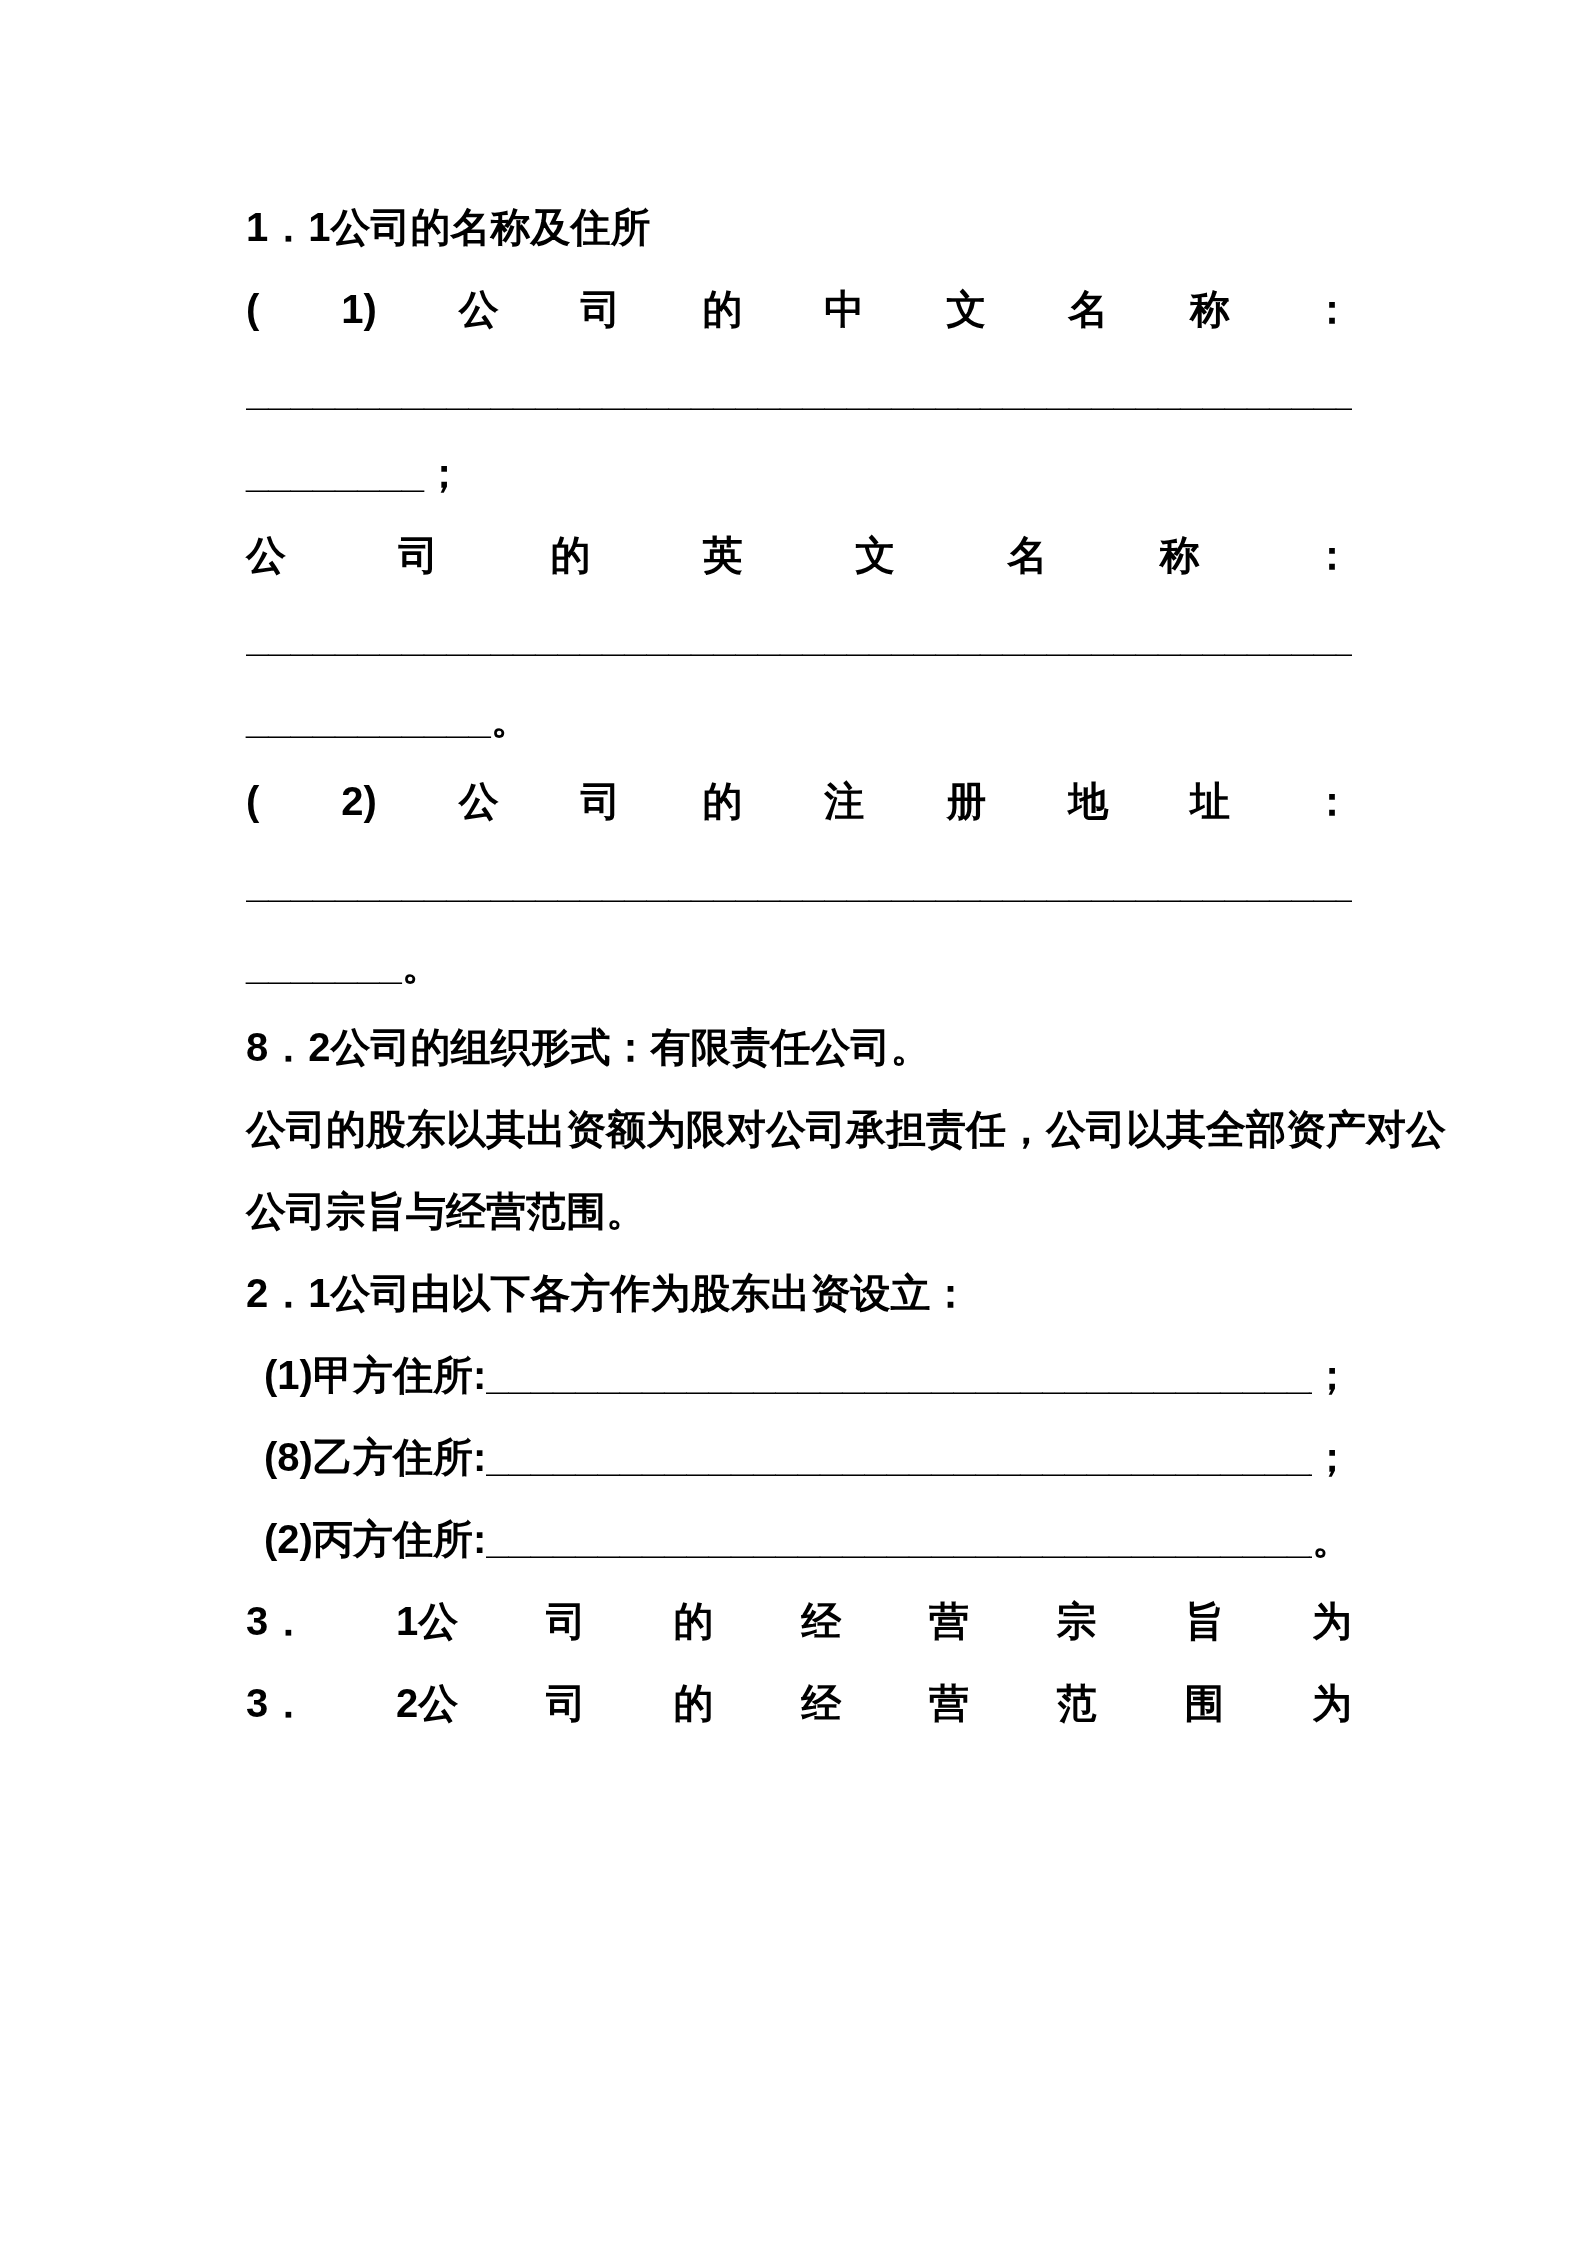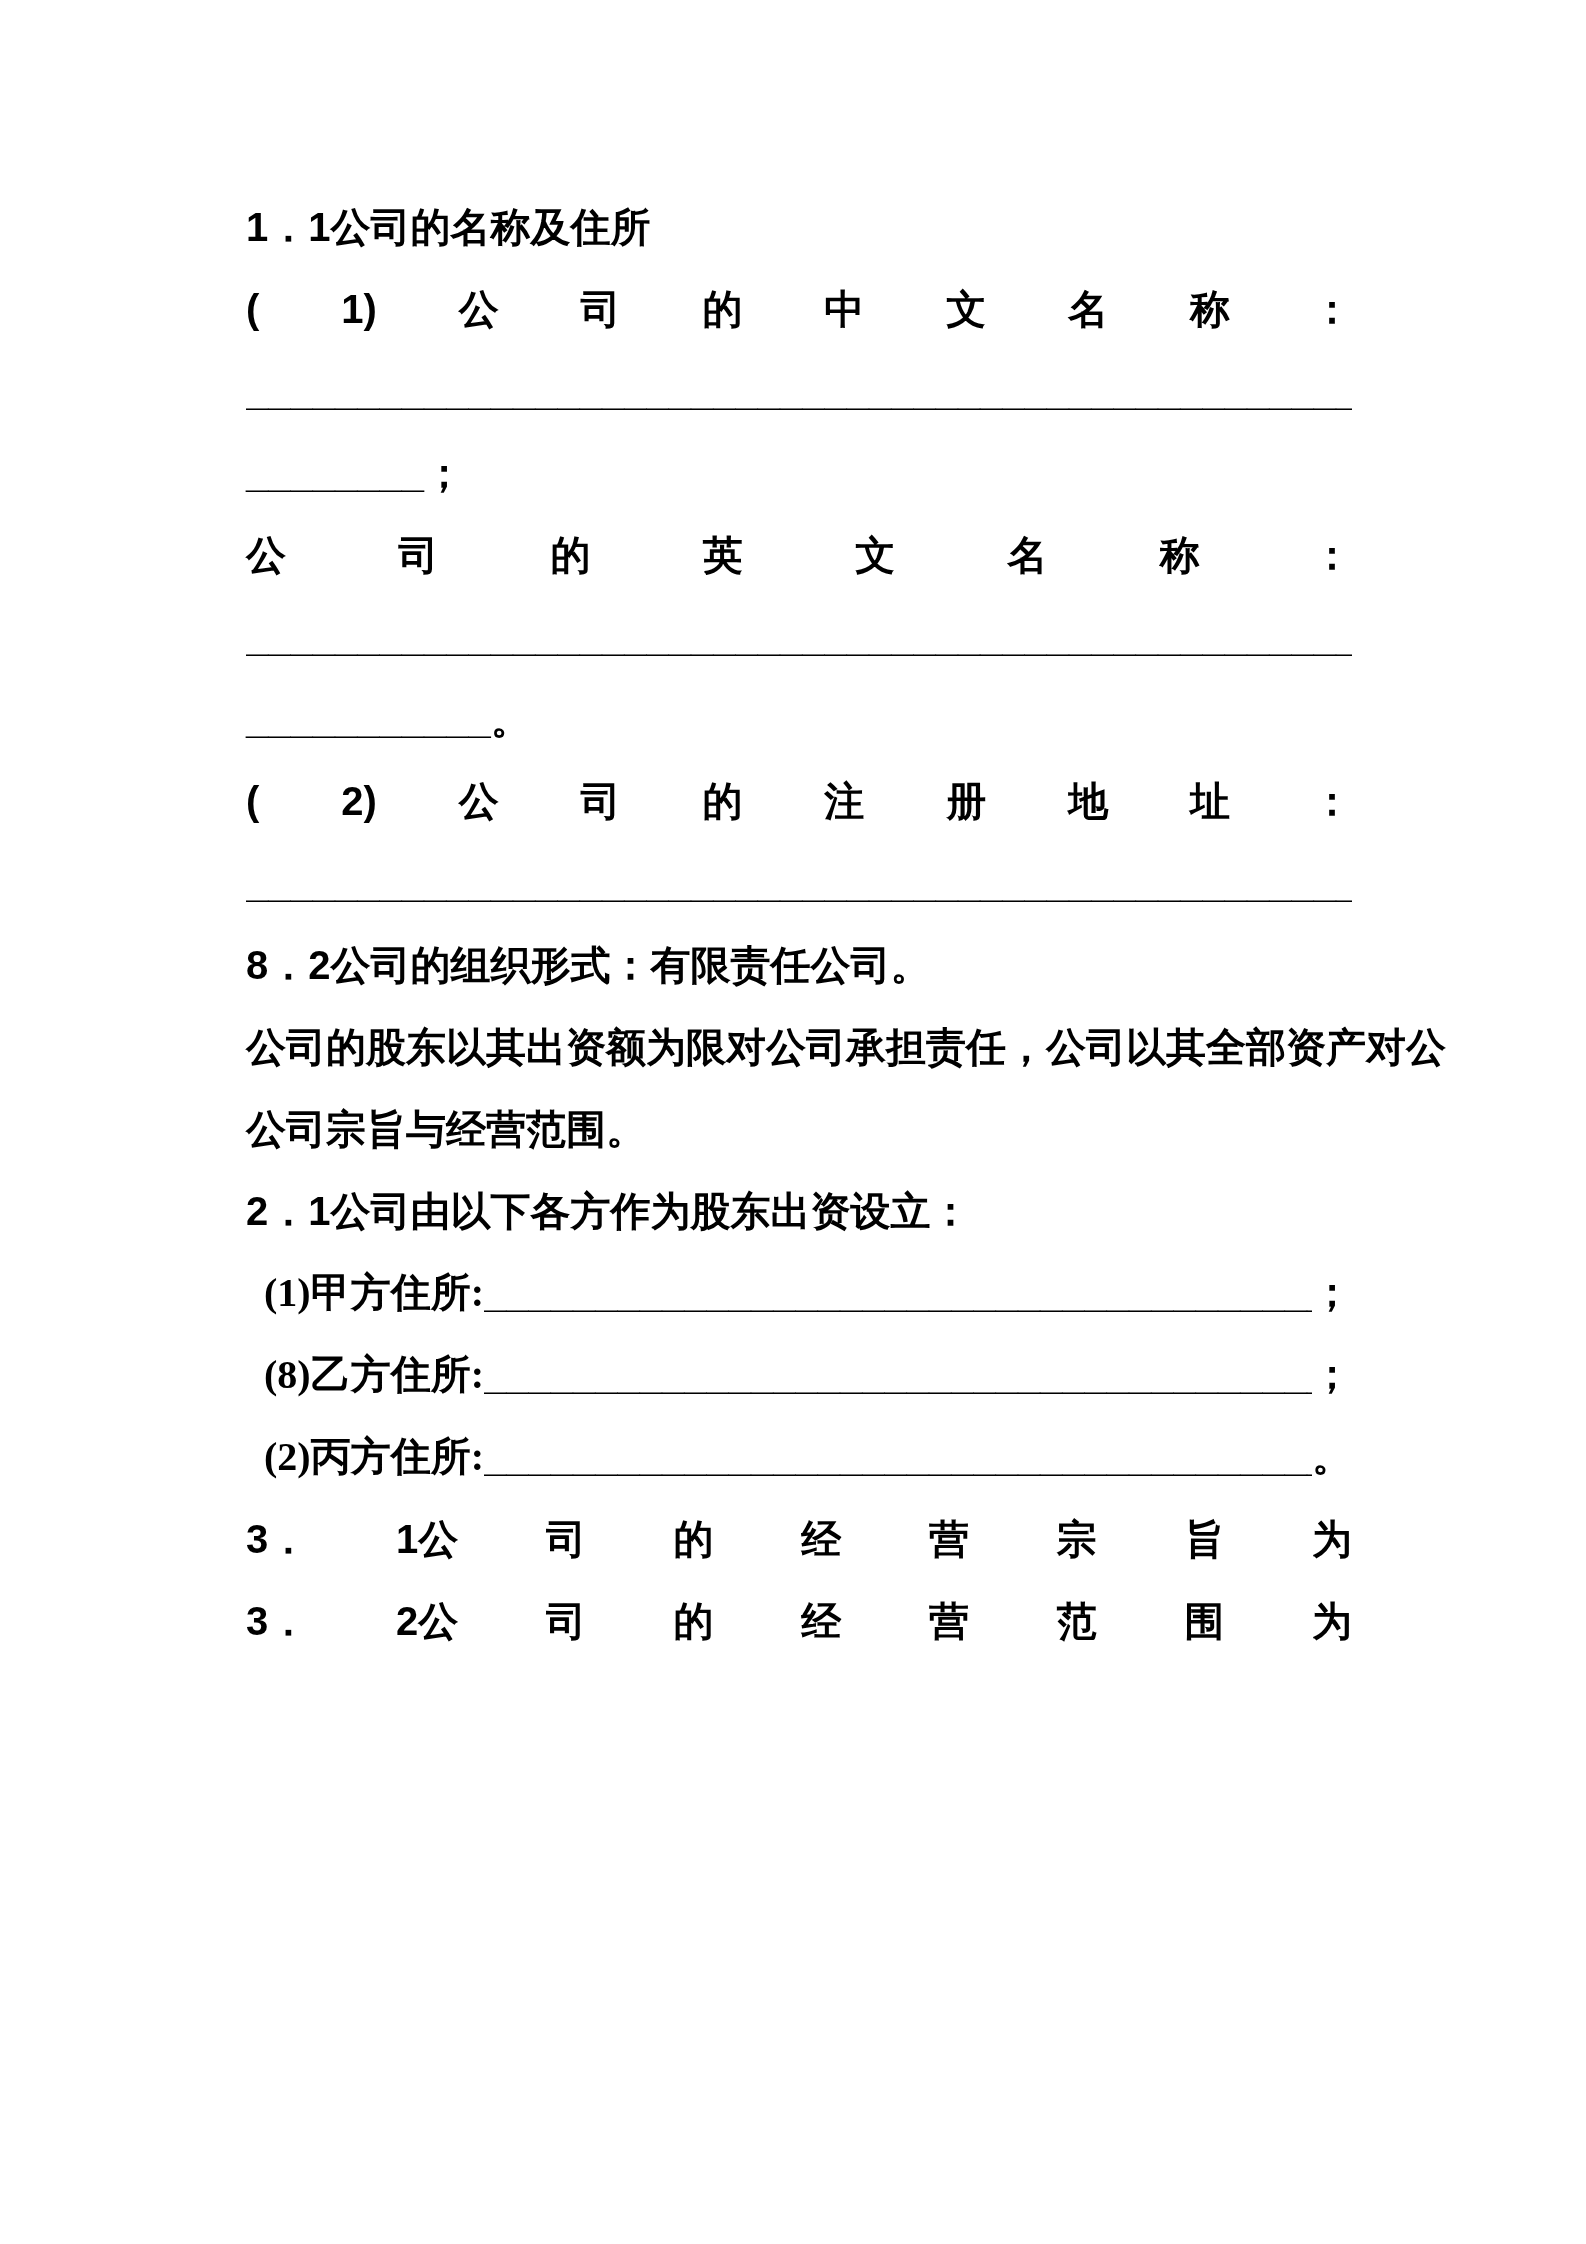--- a/index.html
+++ b/index.html
@@ -39,21 +39,20 @@
     padding-left: 18px;
   }
   .line.field .fill {
     flex: 1 1 auto;
     overflow: hidden;
     white-space: nowrap;
   }
   .line.field .label,
   .line.field .punct {
     flex: 0 0 auto;
-    font-family: Liberation Serif, serif;
   }
 </style>
 </head>
 <body>
 
 <div class="page">
   <main class="content" id="doc">
       <div class="line text">1．1公司的名称及住所</div>
       <div class="line justified">
         <span class="token">(</span>
@@ -87,20 +86,21 @@
         <span class="token">公</span>
         <span class="token">司</span>
         <span class="token">的</span>
         <span class="token">注</span>
         <span class="token">册</span>
         <span class="token">地</span>
         <span class="token">址</span>
         <span class="token">：</span>
       </div>
       <div class="line underline_full">______________________________________________________________________</div>
+      <div class="line text">_______。</div>
       <div class="line text">8．2公司的组织形式：有限责任公司。</div>
       <div class="line text">公司的股东以其出资额为限对公司承担责任，公司以其全部资产对公</div>
       <div class="line text">公司宗旨与经营范围。</div>
       <div class="line text">2．1公司由以下各方作为股东出资设立：</div>
       <div class="line field">
         <span class="label">(1)甲方住所:</span>
         <span class="fill">____________________________________________________________</span>
         <span class="punct">；</span>
       </div>
       <div class="line field">

